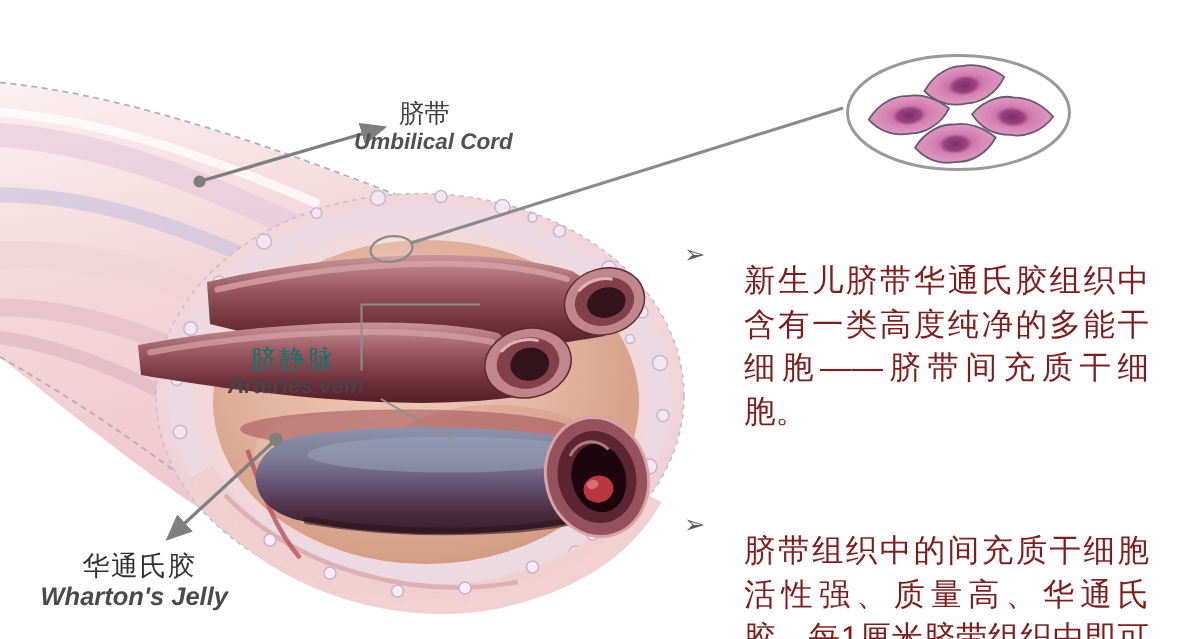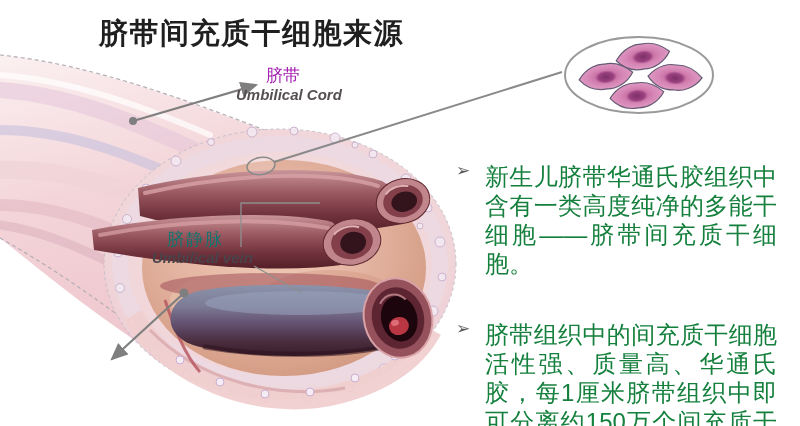--- a/index.html
+++ b/index.html
@@ -1,35 +1,35 @@
 <!DOCTYPE html>
 <html><head>
 <meta charset="utf-8">
 <style>
   html,body{margin:0;padding:0;background:#fff;}
   .stage{position:relative;width:800px;height:426px;background:#ffffff;overflow:hidden;
          font-family:"Liberation Sans","DejaVu Sans",sans-serif;}
   .stage svg{position:absolute;left:0;top:0;}
   .abs{position:absolute;white-space:nowrap;}
   .page-title{left:99px;top:14px;font-size:29px;font-weight:600;color:#1f1f1f;letter-spacing:1.5px;}
-  .zh-label{font-size:17px;color:#a21caf;}
+  .zh-label{font-size:17px;color:#404040;}
   .en-label{font-style:italic;font-weight:700;color:#55504f;font-size:15px;text-align:center;}
   .cord-zh{left:266px;top:64px;}
   .cord-en{left:236px;top:86px;}
   .arteries-lbl{left:221px;top:184px;}
   .arteries-lbl .en-label{color:#3b3b3b;font-size:15px;}
   .arteries-lbl .zh-label{font-size:17px;color:#474747;}
   .vein-zh{left:167px;top:228px;color:#0f766e;letter-spacing:2px;}
   .vein-en{left:152px;top:249px;color:#49434b;}
   .jelly-zh{left:55px;top:365px;font-size:18px;color:#323232;letter-spacing:1px;}
   .jelly-en{left:27px;top:388px;font-size:17px;color:#4a4a4a;}
   .bullets{position:absolute;left:456px;top:157px;width:326px;display:flex;flex-direction:column;gap:32px;}
   .bullet{display:flex;align-items:flex-start;}
   .bullet .marker{flex:0 0 24px;font-size:17px;color:#5a5a5a;padding-top:3px;}
-  .bullet p{margin:5px;width:300px;font-size:24px;line-height:29px;color:#15803d;
+  .bullet p{margin:16px;width:300px;font-size:21px;line-height:29px;color:#7f1d1d;
             text-align:justify;text-justify:inter-ideograph;}
   .watermark{left:613px;top:353px;font-size:21px;color:#cbcbcb;letter-spacing:1px;z-index:5;}
 </style>
 </head>
 <body>
 
 <div class="stage">
 
   <svg width="800" height="426" viewBox="0 0 800 426">
     <defs>
@@ -209,29 +209,30 @@
     <g>
       <circle cx="133" cy="121" r="4" fill="#7f7f7f"></circle>
       <line x1="133" y1="121" x2="256" y2="85" stroke="#7f7f7f" stroke-width="2.2" marker-end="url(#arrowHead)"></line>
       <circle cx="184" cy="293" r="4.5" fill="#7f7f7f"></circle>
       <line x1="184" y1="293" x2="112" y2="359" stroke="#7f7f7f" stroke-width="2.2" marker-end="url(#arrowHead)"></line>
       <polyline points="320,203 241,203 241,247" stroke="#8f8f8f" stroke-width="1.3" fill="none"></polyline>
       <line x1="254" y1="266" x2="302" y2="293" stroke="#8f8f8f" stroke-width="1.2"></line>
     </g>
   </svg>
 
-  <div class="abs page-title">脐带间充质干细胞来源</div>
 
   <div class="abs cord-zh zh-label">脐带</div>
   <div class="abs cord-en en-label">Umbilical Cord</div>
 
 
   <div class="abs vein-zh zh-label">脐静脉</div>
-  <div class="abs vein-en en-label">Umbilical vein</div>
-
+  <div class="abs vein-en en-label">Arteries vein</div>
+
+  <div class="abs jelly-zh zh-label">华通氏胶</div>
+  <div class="abs jelly-en en-label">Wharton's Jelly</div>
 
   <div class="bullets">
     <div class="bullet">
       <span class="marker">➢</span>
       <p>新生儿脐带华通氏胶组织中含有一类高度纯净的多能干细胞——脐带间充质干细胞。</p>
     </div>
     <div class="bullet">
       <span class="marker">➢</span>
       <p>脐带组织中的间充质干细胞活性强、质量高、华通氏胶，每1厘米脐带组织中即可分离约150万个间充质干细胞。</p>
     </div>

